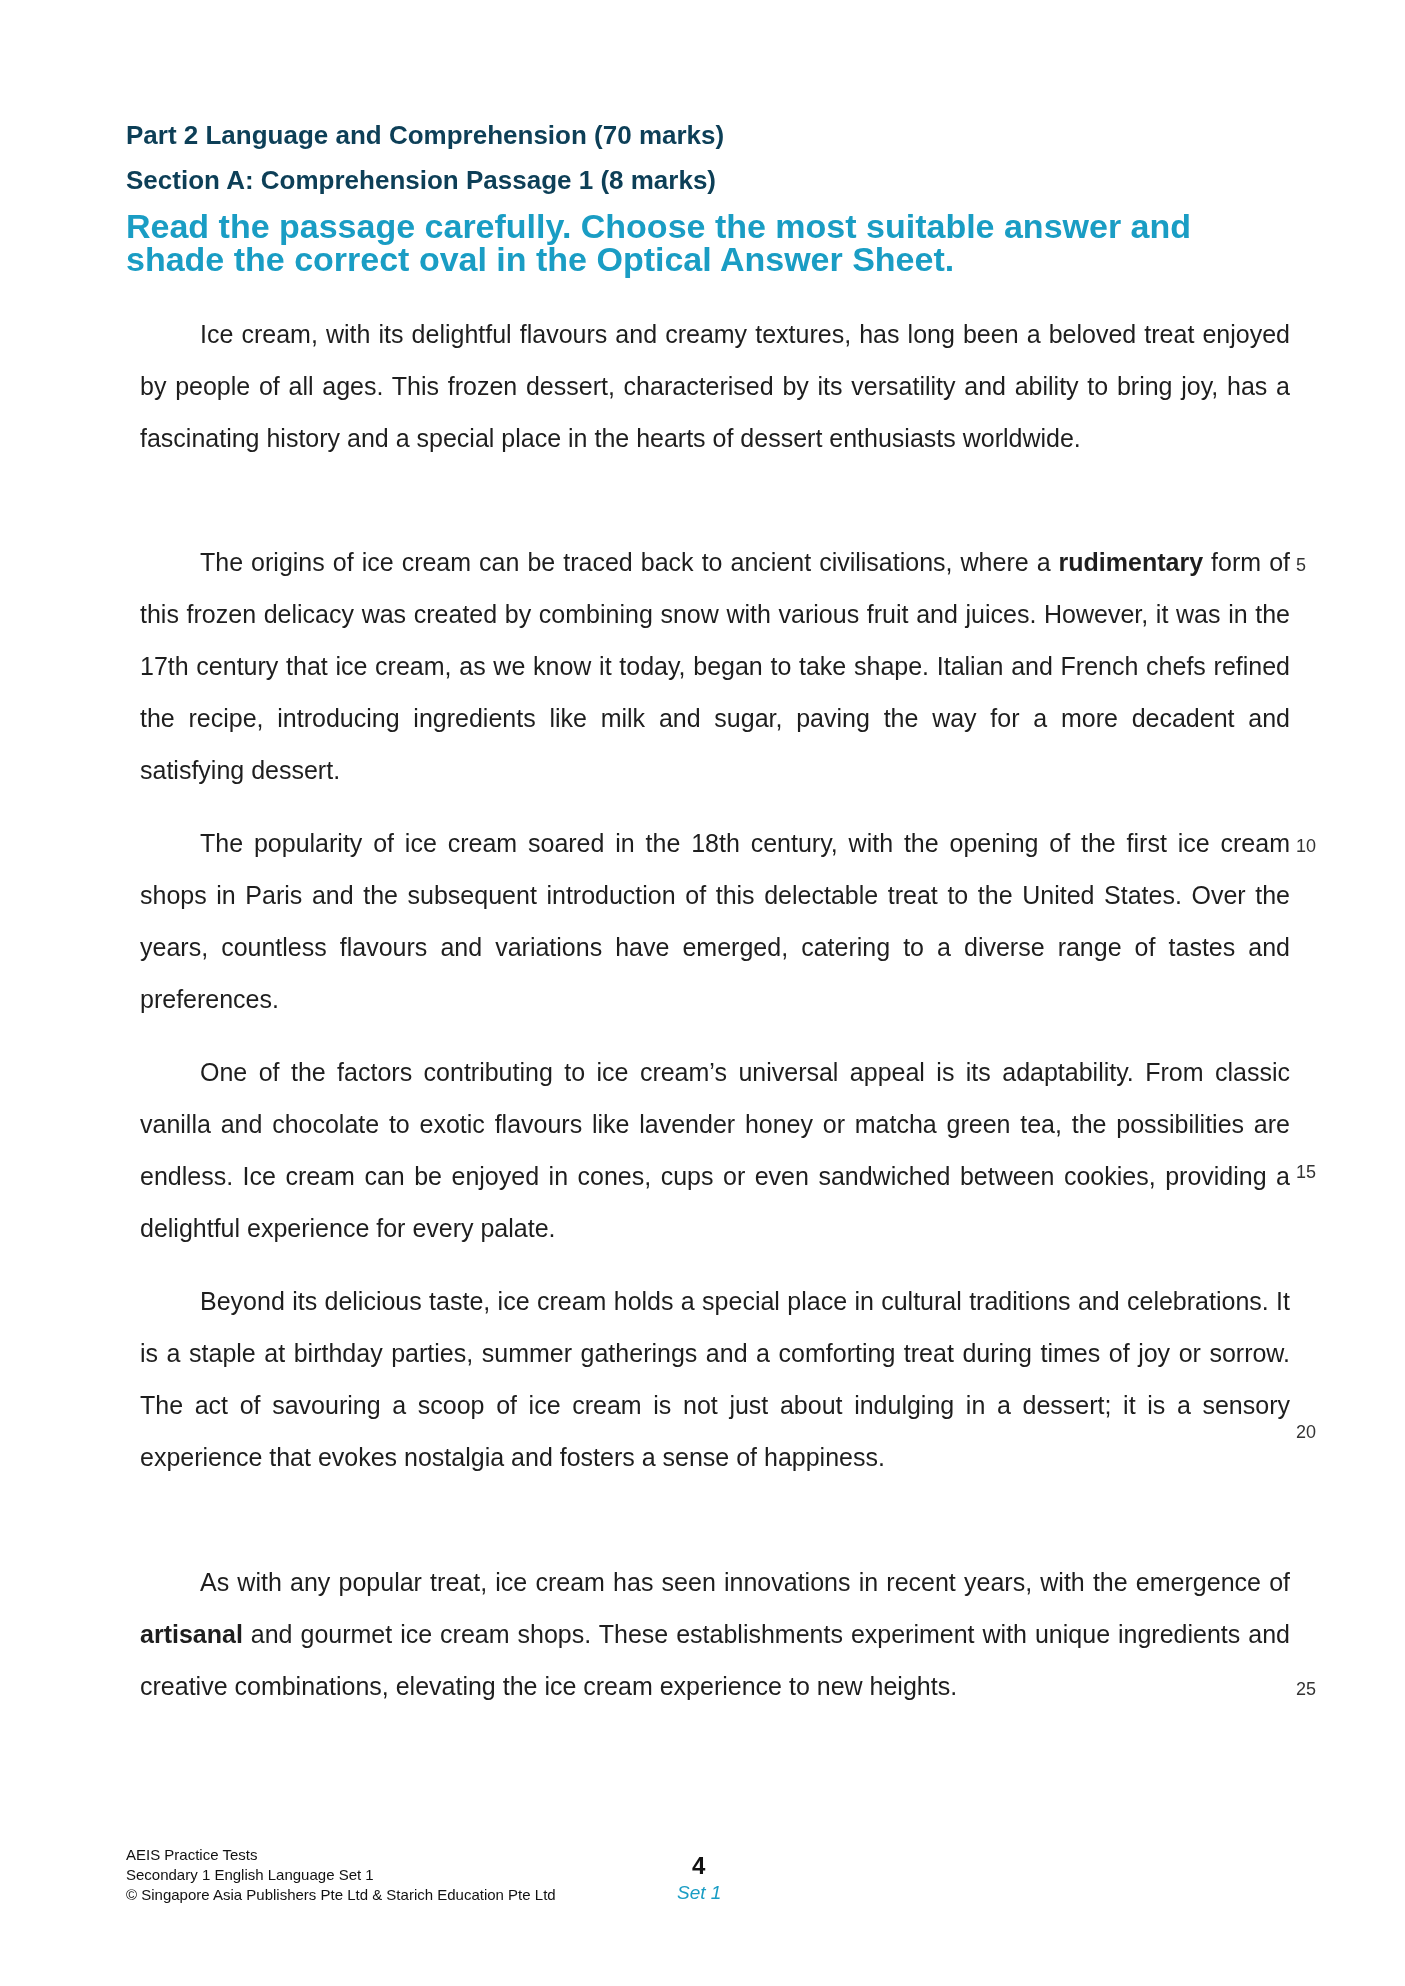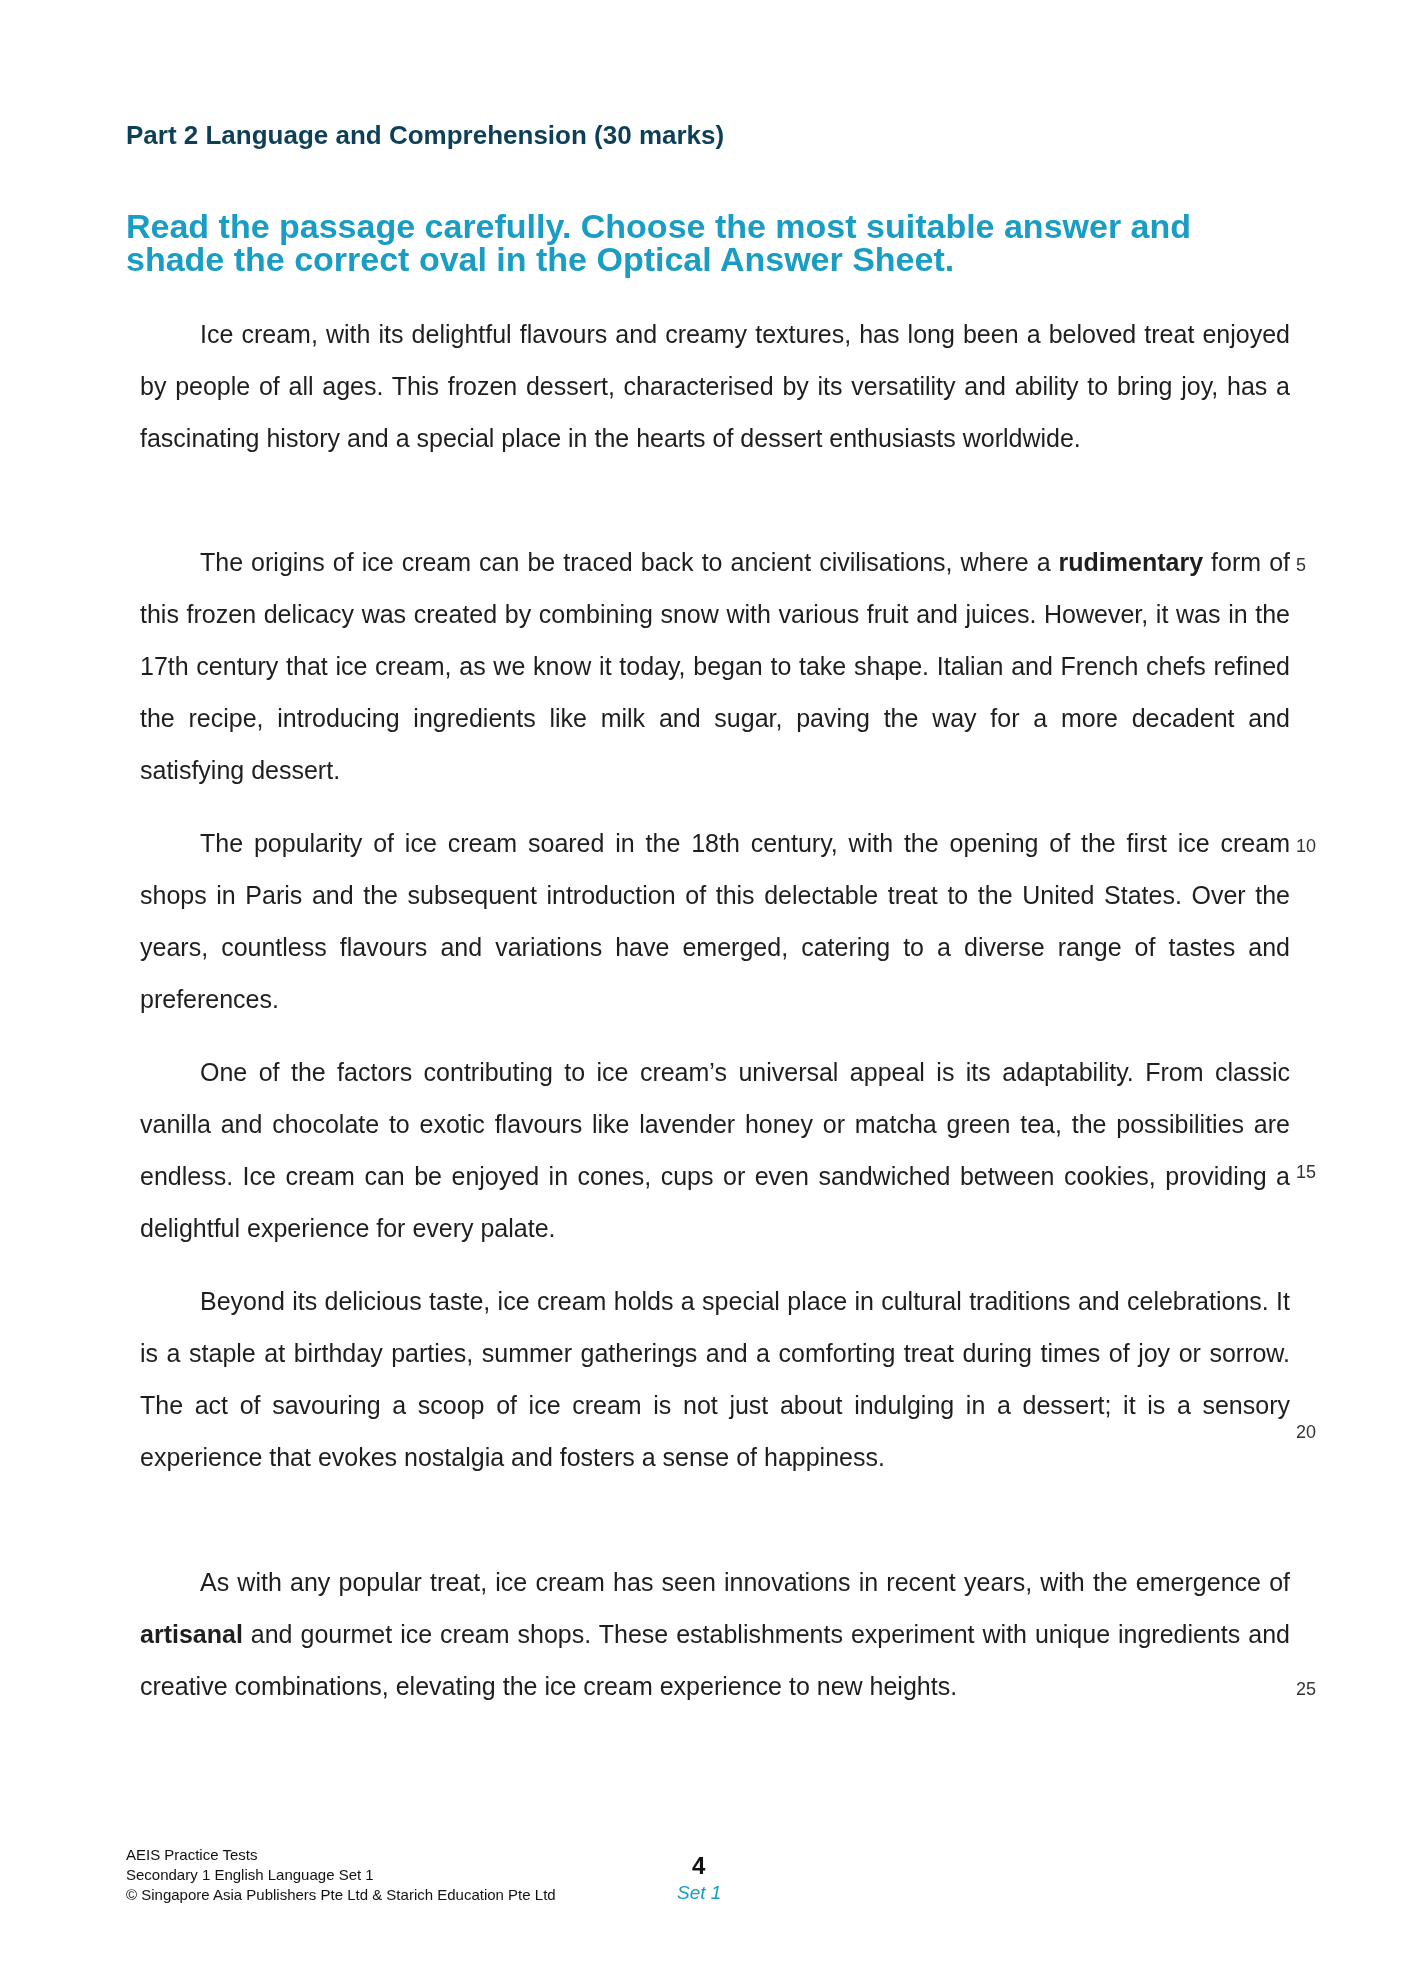--- a/index.html
+++ b/index.html
@@ -16,21 +16,22 @@
   .para b { font-weight: bold; }
   .lnum { position: absolute; left: 1296px; font-size: 18px; color: #333; }
   .footer-left { position: absolute; left: 126px; top: 1845px; font-size: 15px; line-height: 20px; color: #111; }
   .page-num { position: absolute; left: 692px; top: 1852px; font-size: 24px; font-weight: bold; color: #111; }
   .set-label { position: absolute; left: 677px; top: 1882px; font-size: 19px; font-style: italic; color: #1a9dc4; }
 </style>
 </head>
 <body>
 
 <div class="page">
-  <div class="heading h1">Part 2 Language and Comprehension (30 marks)</div>
+  <div class="heading h1">Part 2 Language and Comprehension (70 marks)</div>
+  <div class="heading h2">Section A: Comprehension Passage 1 (8 marks)</div>
   <div class="instr">Read the passage carefully. Choose the most suitable answer and shade the correct oval in the Optical Answer Sheet.</div>
 
   <p class="para" style="top:308px;">Ice cream, with its delightful flavours and creamy textures, has long been a beloved treat enjoyed by people of all ages. This frozen dessert, characterised by its versatility and ability to bring joy, has a fascinating history and a special place in the hearts of dessert enthusiasts worldwide.</p>
 
   <p class="para" style="top:536px;"><span>The origins of ice cream can be traced back to ancient civilisations, where a </span><b>rudimentary</b><span> form of this frozen delicacy was created by combining snow with various fruit and juices. However, it was in the 17th century that ice cream, as we know it today, began to take shape. Italian and French chefs refined the recipe, introducing ingredients like milk and sugar, paving the way for a more decadent and satisfying dessert.</span></p>
 
   <p class="para" style="top:817px;">The popularity of ice cream soared in the 18th century, with the opening of the first ice cream shops in Paris and the subsequent introduction of this delectable treat to the United States. Over the years, countless flavours and variations have emerged, catering to a diverse range of tastes and preferences.</p>
 
   <p class="para" style="top:1046px;">One of the factors contributing to ice cream’s universal appeal is its adaptability. From classic vanilla and chocolate to exotic flavours like lavender honey or matcha green tea, the possibilities are endless. Ice cream can be enjoyed in cones, cups or even sandwiched between cookies, providing a delightful experience for every palate.</p>
 

